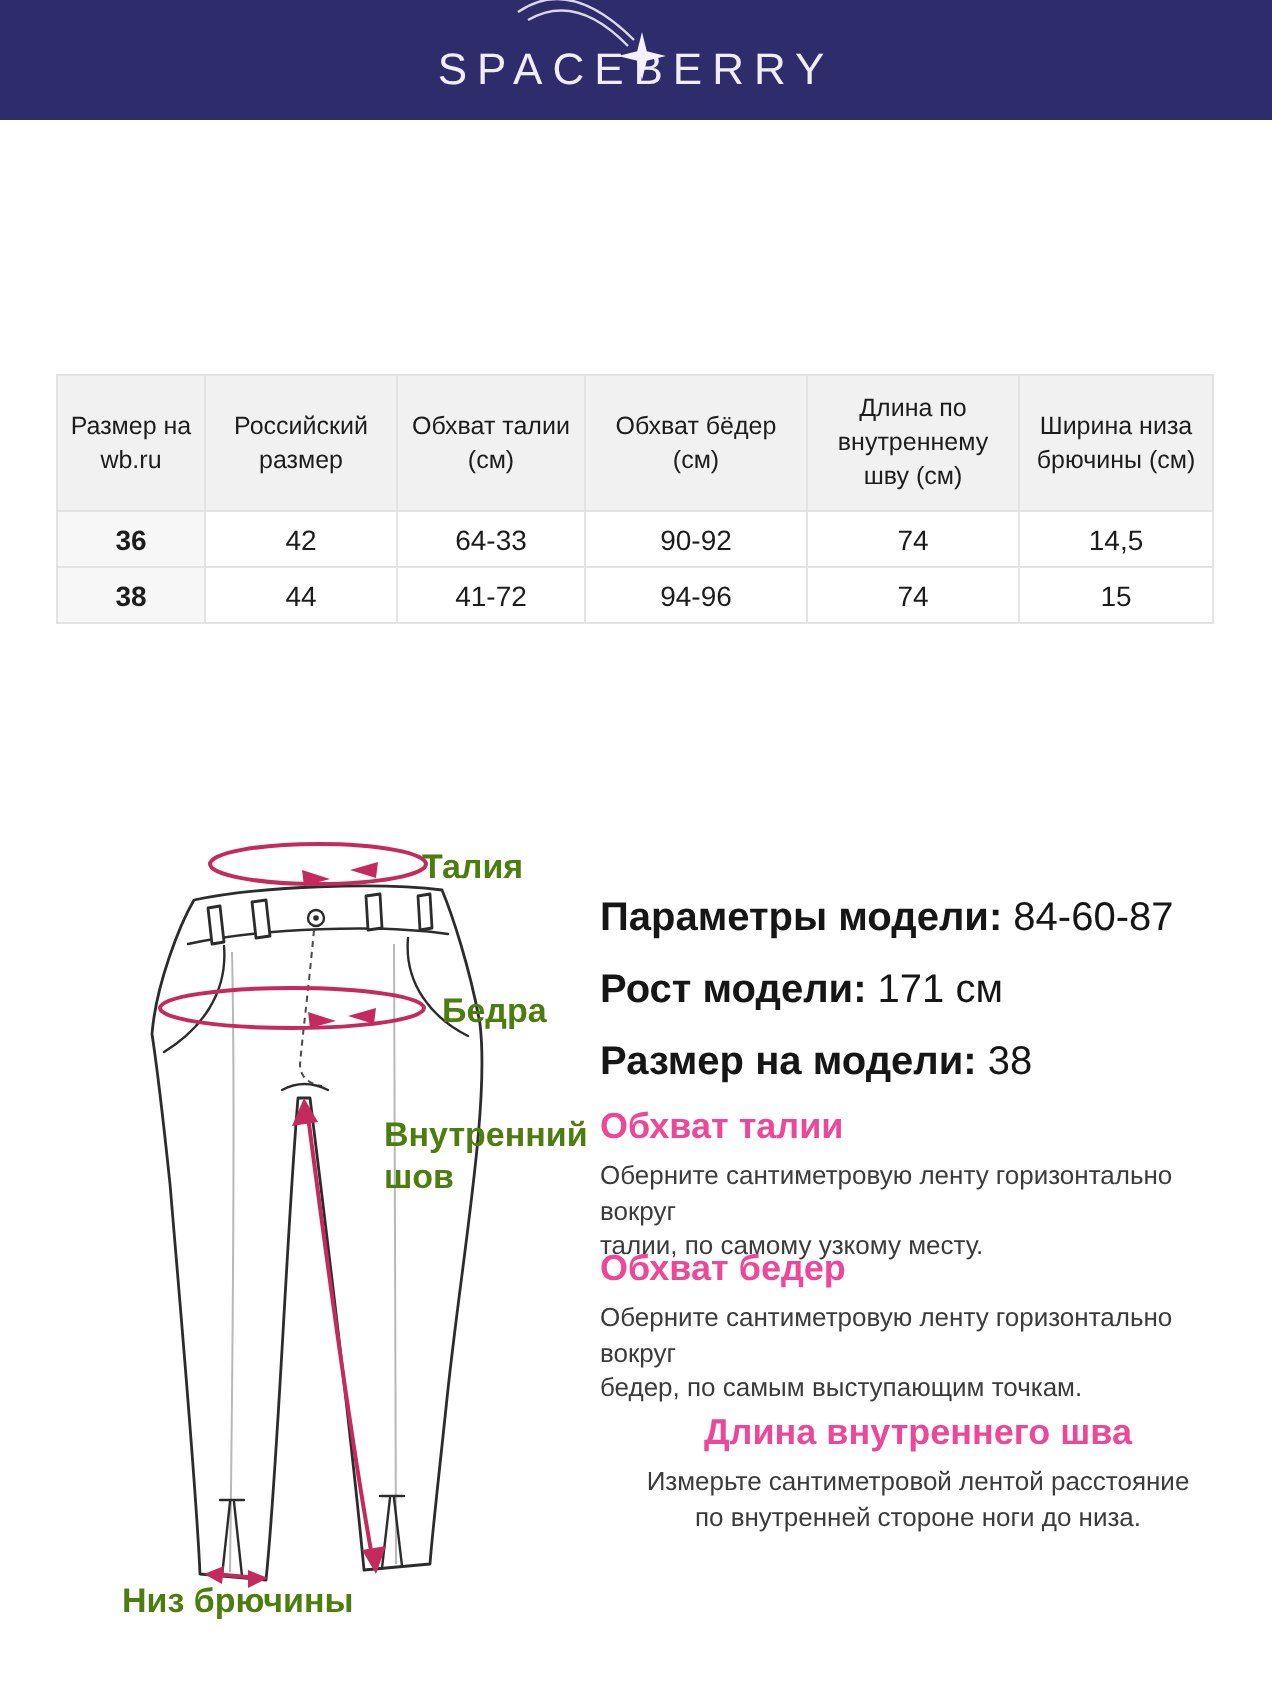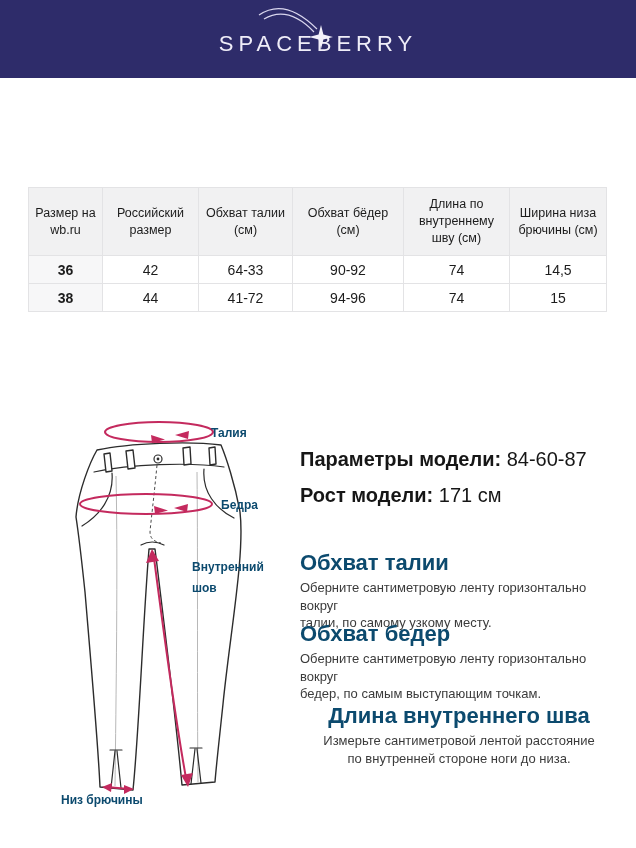--- a/index.html
+++ b/index.html
@@ -15,21 +15,21 @@
   html,body{width:636px;height:848px;}
   body{
     font-family:"Liberation Sans","DejaVu Sans",sans-serif;
     background:#ffffff;color:var(--ink);
     position:relative;overflow:hidden;
   }
   .stage{position:absolute;inset:0;width:636px;height:848px;}
 
   
   .brand-header{
-    position:absolute;left:0;top:0;width:636px;height:78px;
+    position:absolute;left:0;top:0;width:636px;height:60px;
     background:var(--header-bg);
     display:flex;align-items:center;justify-content:center;
   }
   .logo-wrap{position:relative;display:inline-block;padding-top:10px;}
   .logo-text{
     color:#efedf8;font-size:22px;font-weight:400;
     letter-spacing:5px;line-height:1;
   }
   .comet{position:absolute;left:36px;top:-20px;width:92px;height:46px;}
   .comet path{stroke:#d9d6ee;stroke-width:1.2;fill:none;}
@@ -57,36 +57,36 @@
   
   .diagram{position:absolute;left:40px;top:412px;width:252px;height:402px;}
   .diagram svg{position:absolute;left:0;top:0;}
   .pants-outline{stroke:#2c2c2c;stroke-width:1.4;fill:#ffffff;stroke-linejoin:round;}
   .pants-line{stroke:#2c2c2c;stroke-width:1.2;fill:none;stroke-linecap:round;}
   .pants-dash{stroke:#4a4a4a;stroke-width:1;fill:none;stroke-dasharray:3 2.5;}
   .pants-crease{stroke:#b8b8b8;stroke-width:1;fill:none;}
   .accent-stroke{stroke:var(--accent);stroke-width:2;fill:none;}
   .accent-fill{fill:var(--accent);}
   .diagram-label{
-    position:absolute;font-size:12px;font-weight:700;color:#0c4a6e;
+    position:absolute;font-size:17px;font-weight:700;color:#4d7c0f;
     white-space:pre-line;line-height:21px;
   }
   .label-waist{left:171px;top:11px;}
   .label-hips{left:181px;top:83px;}
   .label-inseam{left:152px;top:145px;}
   .label-hem{left:21px;top:378px;}
 
   
   .right-col{position:absolute;left:300px;top:443px;width:318px;height:340px;}
   .model-line{position:absolute;left:0;font-size:20px;line-height:20px;color:#161616;}
   .model-line .lbl{font-weight:700;}
   .ml-0{top:6px;} .ml-1{top:42px;} .ml-2{top:78px;}
   .measure-section{position:absolute;left:0;width:318px;}
   .ms-0{top:109px;} .ms-1{top:180px;} .ms-2{top:262px;text-align:center;}
-  .measure-section h3{font-size:22px;font-weight:700;color:#0c4a6e;line-height:22px;}
+  .measure-section h3{font-size:18px;font-weight:700;color:#ec4899;line-height:22px;}
   .measure-section p{
     margin-top:5px;font-size:13px;line-height:17.5px;
     color:var(--muted);white-space:pre-line;
   }
 </style>
 </head>
 <body>
 
 <div class="stage">
 
@@ -206,20 +206,24 @@
 
   <div class="right-col">
     <div class="model-line ml-0">
       <span class="lbl">Параметры модели:</span>
       <span>84-60-87</span>
     </div>
     <div class="model-line ml-1">
       <span class="lbl">Рост модели:</span>
       <span>171 см</span>
     </div>
+    <div class="model-line ml-2">
+      <span class="lbl">Размер на модели:</span>
+      <span>38</span>
+    </div>
 
     <div class="measure-section ms-0">
       <h3>Обхват талии</h3>
       <p>Оберните сантиметровую ленту горизонтально вокруг
 талии, по самому узкому месту.</p>
     </div>
     <div class="measure-section ms-1">
       <h3>Обхват бедер</h3>
       <p>Оберните сантиметровую ленту горизонтально вокруг
 бедер, по самым выступающим точкам.</p>

